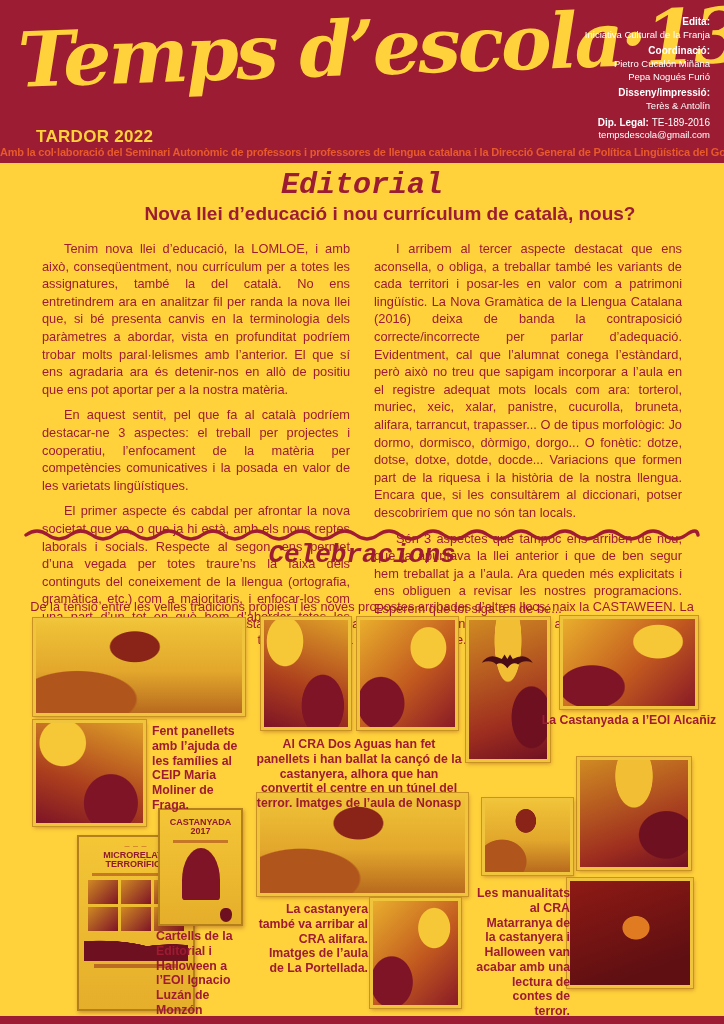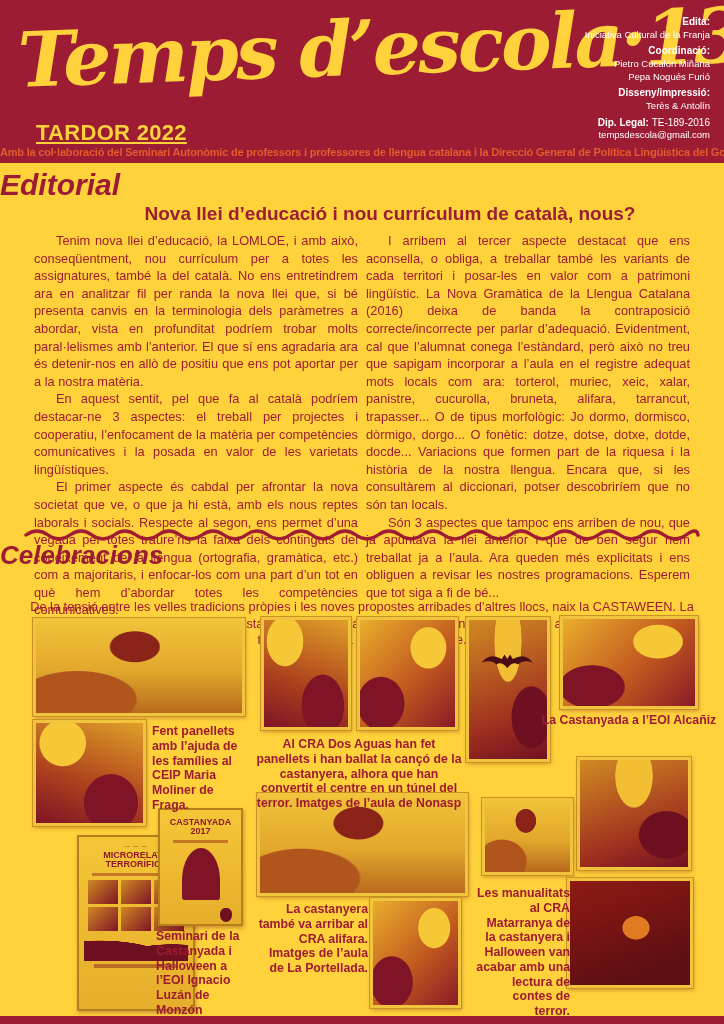--- a/index.html
+++ b/index.html
@@ -5,43 +5,43 @@
   html,body{margin:0;padding:0;}
   *{box-sizing:border-box;}
   body{font-family:"Liberation Sans",sans-serif;}
   .page{position:relative;width:724px;height:1024px;background:#FFD23C;overflow:hidden;}
 
   
   .header{position:absolute;left:0;top:0;width:724px;height:163px;background:#9C1C33;}
   .masthead{position:absolute;left:18px;top:12px;width:620px;text-align:center;
     font-family:"DejaVu Serif",serif;font-style:italic;font-weight:bold;color:#FFD23C;
     font-size:76px;line-height:1;transform:rotate(-2deg);letter-spacing:-3px;white-space:nowrap;}
-  .season{position:absolute;left:36px;top:120px;color:#FFD23C;font-weight:bold;font-size:22px;letter-spacing:.3px;text-decoration:underline;}
+  .season{position:absolute;left:36px;top:127px;color:#FFD23C;font-weight:bold;font-size:17px;letter-spacing:.3px;}
   .tagline{position:absolute;left:215px;top:123px;width:380px;text-align:center;color:#FFD23C;
     font-weight:bold;font-style:italic;font-size:14px;}
   .credits{position:absolute;right:14px;top:12px;width:210px;text-align:right;color:#FFFFFF;
     font-size:9.5px;line-height:1.35;}
   .credits .lbl{font-weight:bold;font-size:10px;margin-top:3px;}
   .credits .val{font-weight:normal;}
   .collab{position:absolute;left:0;top:146px;width:724px;text-align:center;color:#E65A2B;
     font-weight:bold;font-size:11px;letter-spacing:-0.2px;white-space:nowrap;}
 
   
-  .script-h{position:absolute;width:724px;left:0;color:#9C1C33;
-    font-family:Liberation Sans, sans-serif;font-style:italic;font-weight:bold;}
+  .script-h{position:absolute;width:724px;left:0;text-align:center;color:#9C1C33;
+    font-family:Liberation Mono, monospace;font-style:italic;font-weight:bold;}
   .editorial-script{top:168px;font-size:30px;}
   .celebr-script{top:540px;font-size:26px;}
   .headline{position:absolute;width:724px;left:0;text-align:center;color:#9C1C33;font-weight:bold;margin-left:28px;}
   .editorial-headline{top:203px;font-size:19px;}
   .castaween-headline{top:575px;font-size:19px;}
 
   
   .col{position:absolute;top:232px;width:324px;color:#9E1B32;font-size:12.8px;line-height:17.6px;
     text-align:justify;}
-  .col p{margin:0;text-indent:22px;}
+  .col p{margin:8px;text-indent:22px;}
   .col-left{left:34px;}
   .col-right{left:366px;}
 
   .wave{position:absolute;left:24px;top:526px;width:676px;height:16px;}
 
   .intro{position:absolute;left:22px;top:599px;width:680px;text-align:center;color:#9E1B32;
     font-size:12.8px;line-height:16.5px;}
 
   
   .photo{position:absolute;border:3px solid #F0C43C;box-shadow:0 0 0 1px #C99222,1px 2px 4px rgba(120,25,25,.35);
@@ -170,18 +170,18 @@
   <div class="poster" style="left:158px;top:808px;width:85px;height:118px;">
     <div class="p-title">CASTANYADA 2017</div>
     <div class="p-sub"></div>
     <div class="figure"></div>
     <div class="acorn"></div>
   </div>
 
   <div class="caption" style="left:152px;top:724px;width:95px;">Fent panellets amb l’ajuda de les famílies al CEIP Maria Moliner de Fraga.</div>
   <div class="caption cap-center" style="left:540px;top:713px;width:178px;">La Castanyada a l’EOI Alcañiz</div>
   <div class="caption cap-center" style="left:256px;top:737px;width:206px;">Al CRA Dos Aguas han fet panellets i han ballat la cançó de la castanyera, alhora que han convertit el centre en un túnel del terror. Imatges de l’aula de Nonasp</div>
-  <div class="caption" style="left:156px;top:929px;width:98px;">Seminari de la Castanyada i Halloween a l’EOI Ignacio Luzán de Monzón</div>
+  <div class="caption" style="left:156px;top:929px;width:98px;">Cartells de la Editorial i Halloween a l’EOI Ignacio Luzán de Monzón</div>
   <div class="caption cap-right" style="left:258px;top:902px;width:110px;">La castanyera també va arribar al CRA alifara. Imatges de l’aula de La Portellada.</div>
   <div class="caption cap-right" style="left:474px;top:886px;width:96px;">Les manualitats al CRA Matarranya de la castanyera i Halloween van acabar amb una lectura de contes de terror.</div>
 
   <div class="footer-strip"></div>
 </div>
 
 </body></html>

